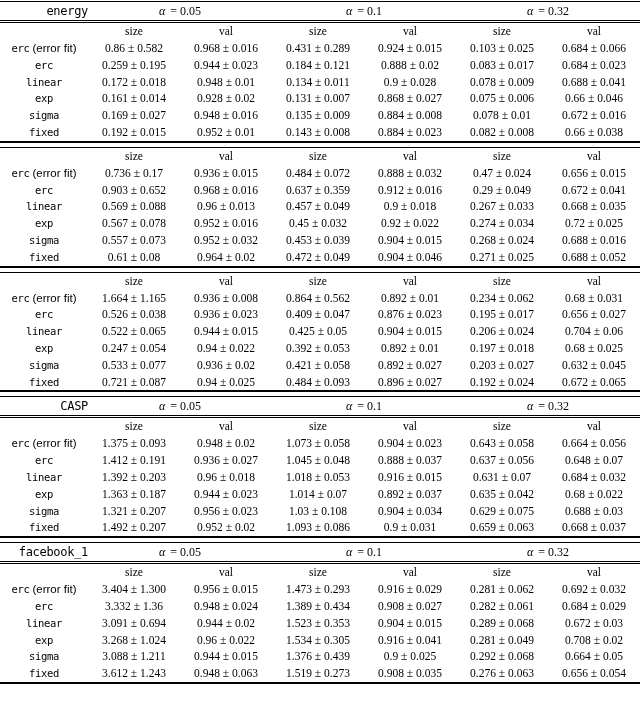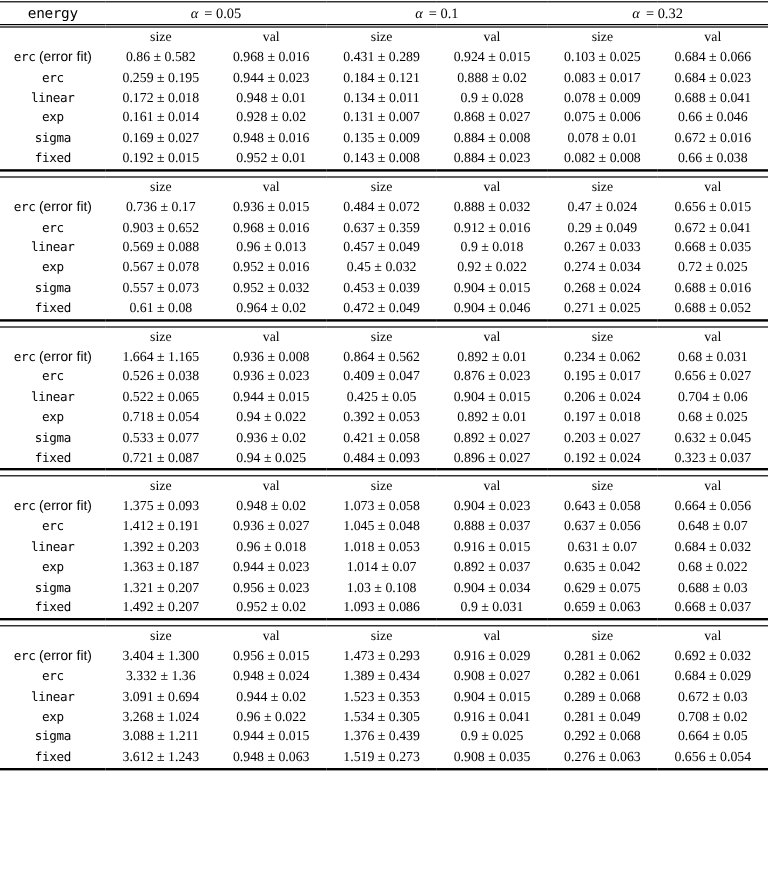--- a/index.html
+++ b/index.html
@@ -42,20 +42,21 @@
     line-height: 18px;
     font-size: 12px;
   }
   tr.subhead-row td {
     line-height: 17px;
   }
   .mono {
     font-family: "DejaVu Sans Mono", monospace;
     font-size: 10.5px;
     letter-spacing: -0.3px;
+    text-align: right;
   }
   .alpha i {
     font-family: "Liberation Serif", serif;
     font-style: italic;
     margin-right: 2px;
   }
   .rm {
     font-family: Liberation Sans, sans-serif;
     font-size: 11.5px;
   }
@@ -318,21 +319,21 @@
     <td>0.425 ± 0.05</td>
     <td>0.904 ± 0.015</td>
     <td>0.206 ± 0.024</td>
     <td>0.704 ± 0.06</td>
   </tr>
 
   <tr>
     <th>
       <span class="mono">exp</span><span class="rm"></span>
     </th>
-    <td>0.718 ± 0.054</td>
+    <td>0.247 ± 0.054</td>
     <td>0.94 ± 0.022</td>
     <td>0.392 ± 0.053</td>
     <td>0.892 ± 0.01</td>
     <td>0.197 ± 0.018</td>
     <td>0.68 ± 0.025</td>
   </tr>
 
   <tr>
     <th>
       <span class="mono">sigma</span><span class="rm"></span>
@@ -347,36 +348,42 @@
 
   <tr>
     <th>
       <span class="mono">fixed</span><span class="rm"></span>
     </th>
     <td>0.721 ± 0.087</td>
     <td>0.94 ± 0.025</td>
     <td>0.484 ± 0.093</td>
     <td>0.896 ± 0.027</td>
     <td>0.192 ± 0.024</td>
-    <td>0.323 ± 0.037</td>
+    <td>0.672 ± 0.065</td>
   </tr>
 </tbody>
   </table>
 
   <table class="results">
     <colgroup>
       <col class="c-label">
       <col class="c-data">
         <col class="c-data">
         <col class="c-data">
       <col class="c-data">
         <col class="c-data">
         <col class="c-data">
     </colgroup>
     <thead>
+      <tr class="alpha-row">
+        <th class="mono">CASP</th>
+        <th class="alpha" colspan="2"><i>α</i><span> = 0.05</span></th>
+        <th class="alpha" colspan="2"><i>α</i><span> = 0.1</span></th>
+        <th class="alpha" colspan="2"><i>α</i><span> = 0.32</span></th>
+      </tr>
       <tr class="subhead-row">
         <td></td>
         <td>size</td>
         <td>val</td>
         <td>size</td>
         <td>val</td>
         <td>size</td>
         <td>val</td>
       </tr>
     </thead>
@@ -459,20 +466,26 @@
     <colgroup>
       <col class="c-label">
       <col class="c-data">
         <col class="c-data">
         <col class="c-data">
       <col class="c-data">
         <col class="c-data">
         <col class="c-data">
     </colgroup>
     <thead>
+      <tr class="alpha-row">
+        <th class="mono">facebook_1</th>
+        <th class="alpha" colspan="2"><i>α</i><span> = 0.05</span></th>
+        <th class="alpha" colspan="2"><i>α</i><span> = 0.1</span></th>
+        <th class="alpha" colspan="2"><i>α</i><span> = 0.32</span></th>
+      </tr>
       <tr class="subhead-row">
         <td></td>
         <td>size</td>
         <td>val</td>
         <td>size</td>
         <td>val</td>
         <td>size</td>
         <td>val</td>
       </tr>
     </thead>

